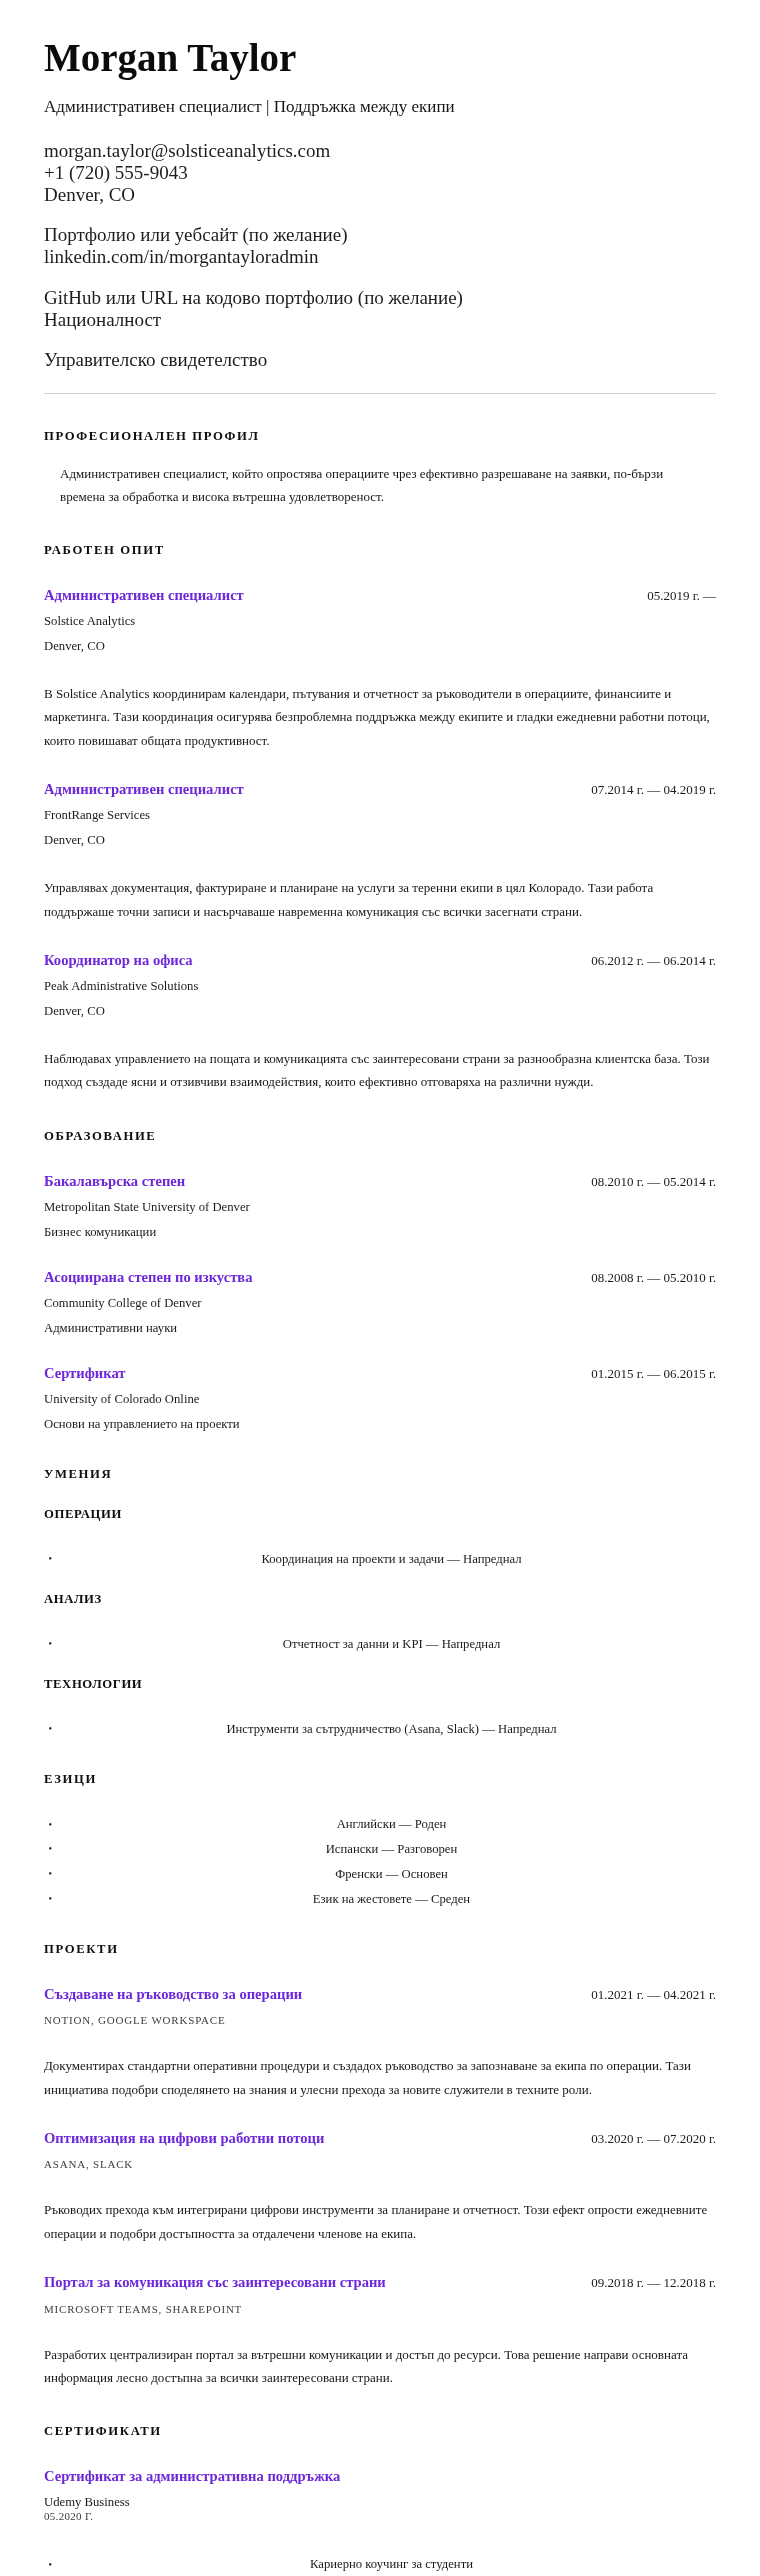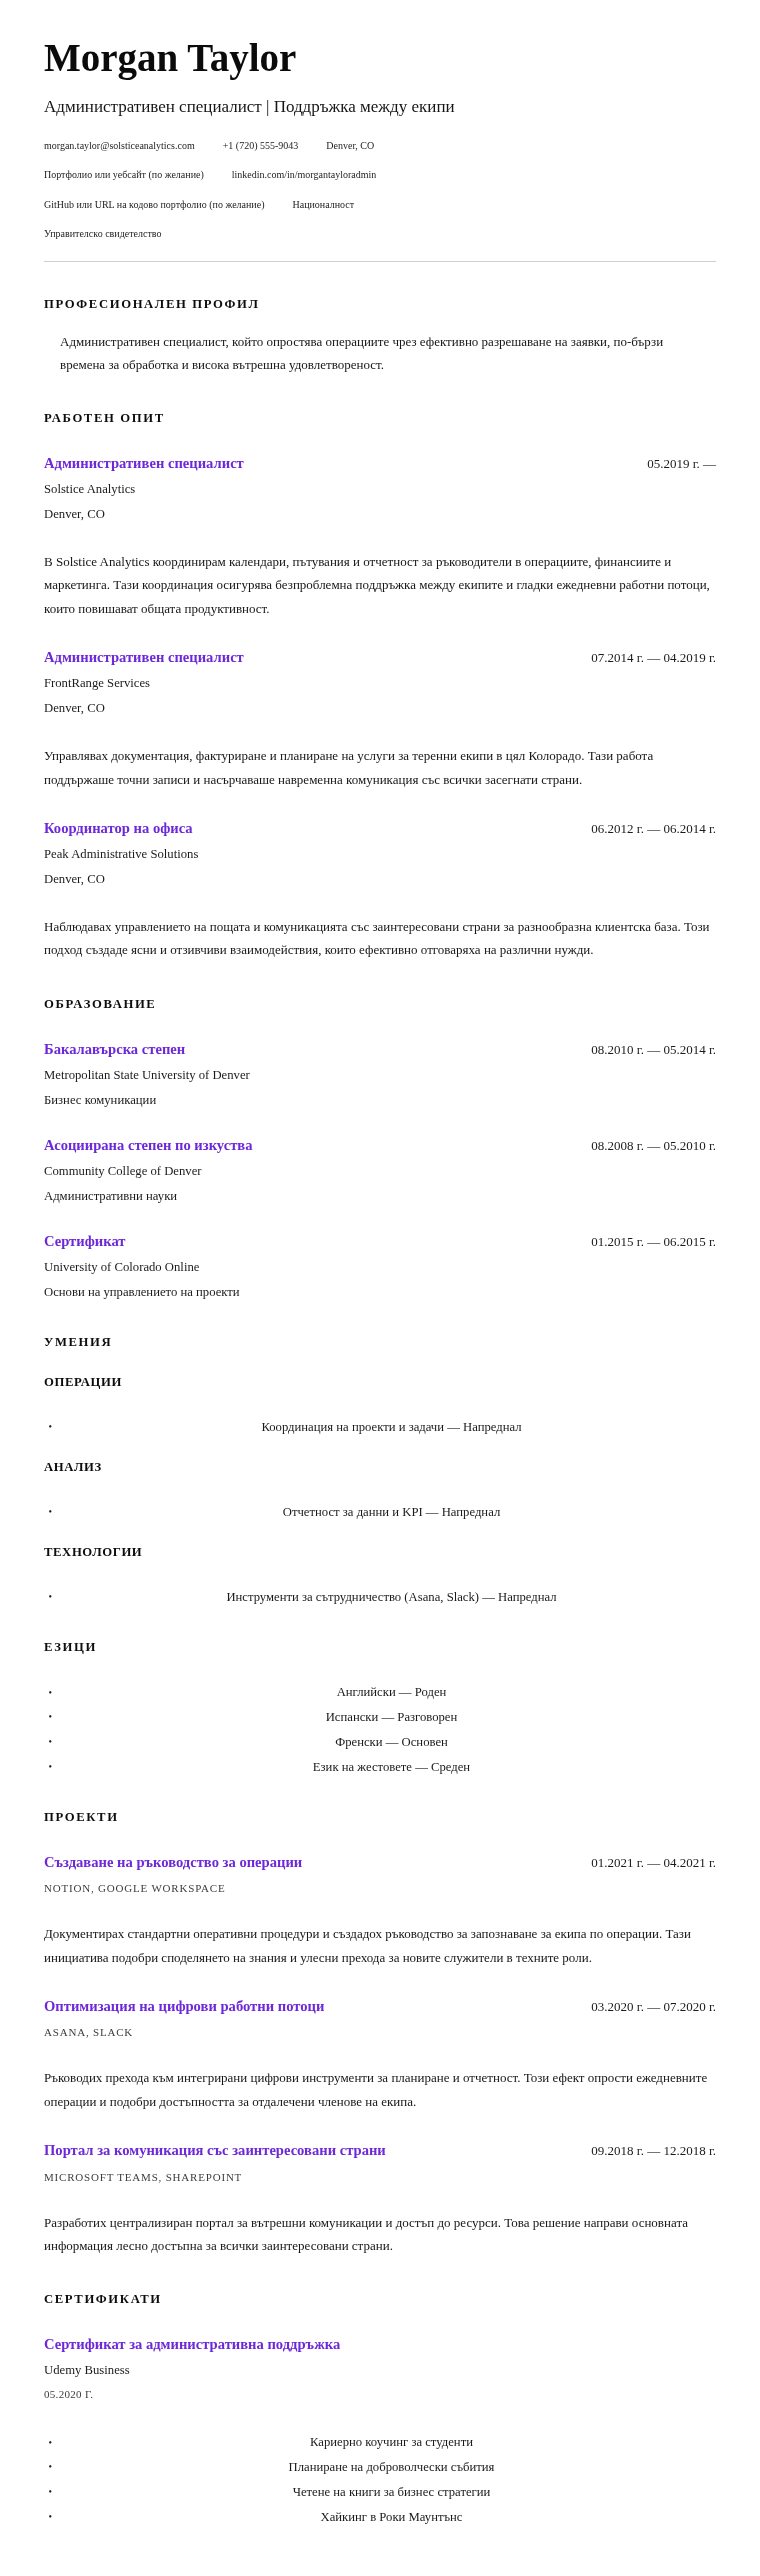--- a/index.html
+++ b/index.html
@@ -10,21 +10,21 @@
     color: #111111;
     font-family: "Liberation Serif", "DejaVu Serif", serif;
     -webkit-font-smoothing: antialiased;
   }
   .page { box-sizing: border-box; width: 760px; padding: 32px 44px 38px; }
 
   
   .name { font-size: 39px; line-height: 1.02; font-weight: 700; margin: 6.3px 0 0; color: #0b0b0b; }
   .subtitle { margin-top: 19px; font-size: 17px; color: #161616; }
   .contacts { margin-top: 23px; }
-  .contact-row { display: flex; column-gap: 28px; flex-wrap: wrap; font-size: 10px; color: #1d1d1d; margin-top: 18.4px; }
+  .contact-row { display: flex; column-gap: 28px; flex-wrap: wrap; font-size: 19px; color: #1d1d1d; margin-top: 18.4px; flex-direction: column; }
   .contact-row:first-child { margin-top: 0; }
   .divider { border: none; border-top: 1.3px solid #d0d0d0; margin: 21.5px 0 0; }
 
   
   .section { margin-top: 35px; }
   .section-title { font-size: 12.7px; font-weight: 700; letter-spacing: 1.6px; color: #0d0d0d; }
   .body-text { margin: 18px 16px 0; font-size: 13px; line-height: 1.78; max-width: 672px; color: #161616; }
 
   
   .entry { margin-top: 29px; }
@@ -40,21 +40,21 @@
   .cat-title { font-size: 12.7px; font-weight: 700; letter-spacing: 0.6px; color: #0d0d0d; }
 
   
   ul.blist { list-style: none; margin: 30px 0 0; padding: 0; text-align: center; }
   ul.blist li { position: relative; padding-left: 23px; font-size: 12.7px; color: #1a1a1a; margin-top: 9.5px; line-height: 1.2; }
   ul.blist li:first-child { margin-top: 0; }
   ul.blist li::before { content: "•"; position: absolute; left: 4.4px; top: 1.3px; font-size: 10px; color: #1a1a1a; }
 
   
   .cert-issuer { margin-top: 10px; font-size: 12.7px; color: #1b1b1b; }
-  .cert-date { margin-top: 10px; font-size: 11px; letter-spacing: 0.3px; color: #3d3d3d; }
+  .cert-date { font-size: 11px; letter-spacing: 0.3px; color: #3d3d3d; }
 </style>
 </head>
 <body>
 
 <div class="page">
 
   <header>
     <h1 class="name">Morgan Taylor</h1>
     <div class="subtitle">Административен специалист | Поддръжка между екипи</div>
 

